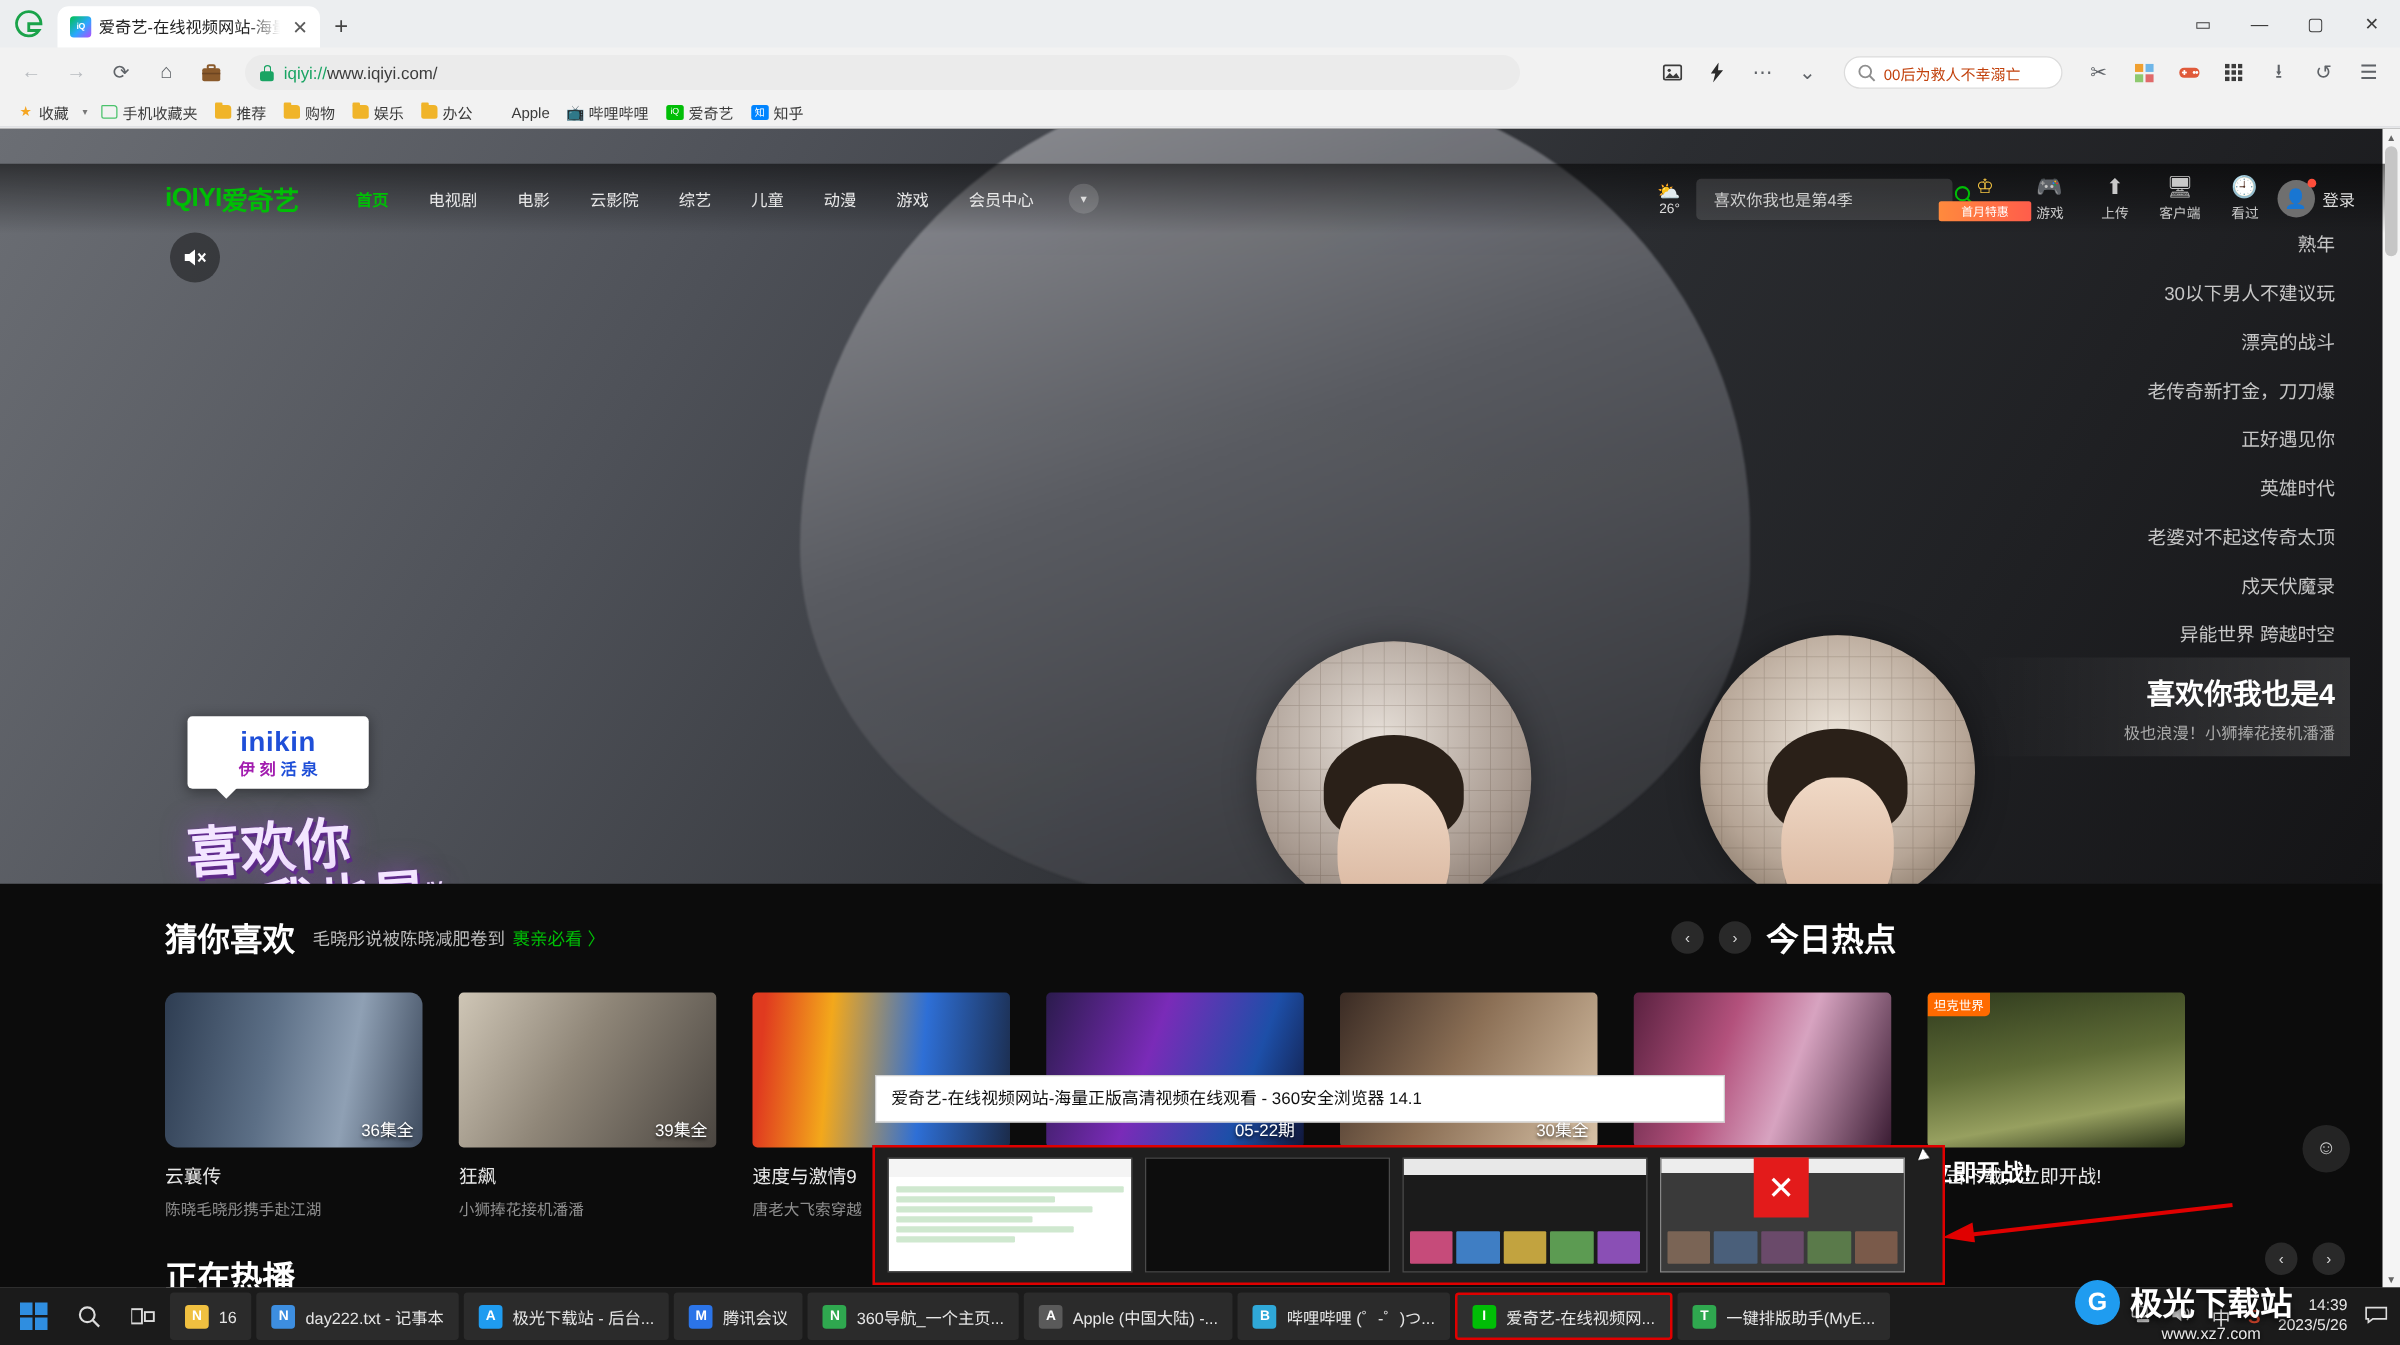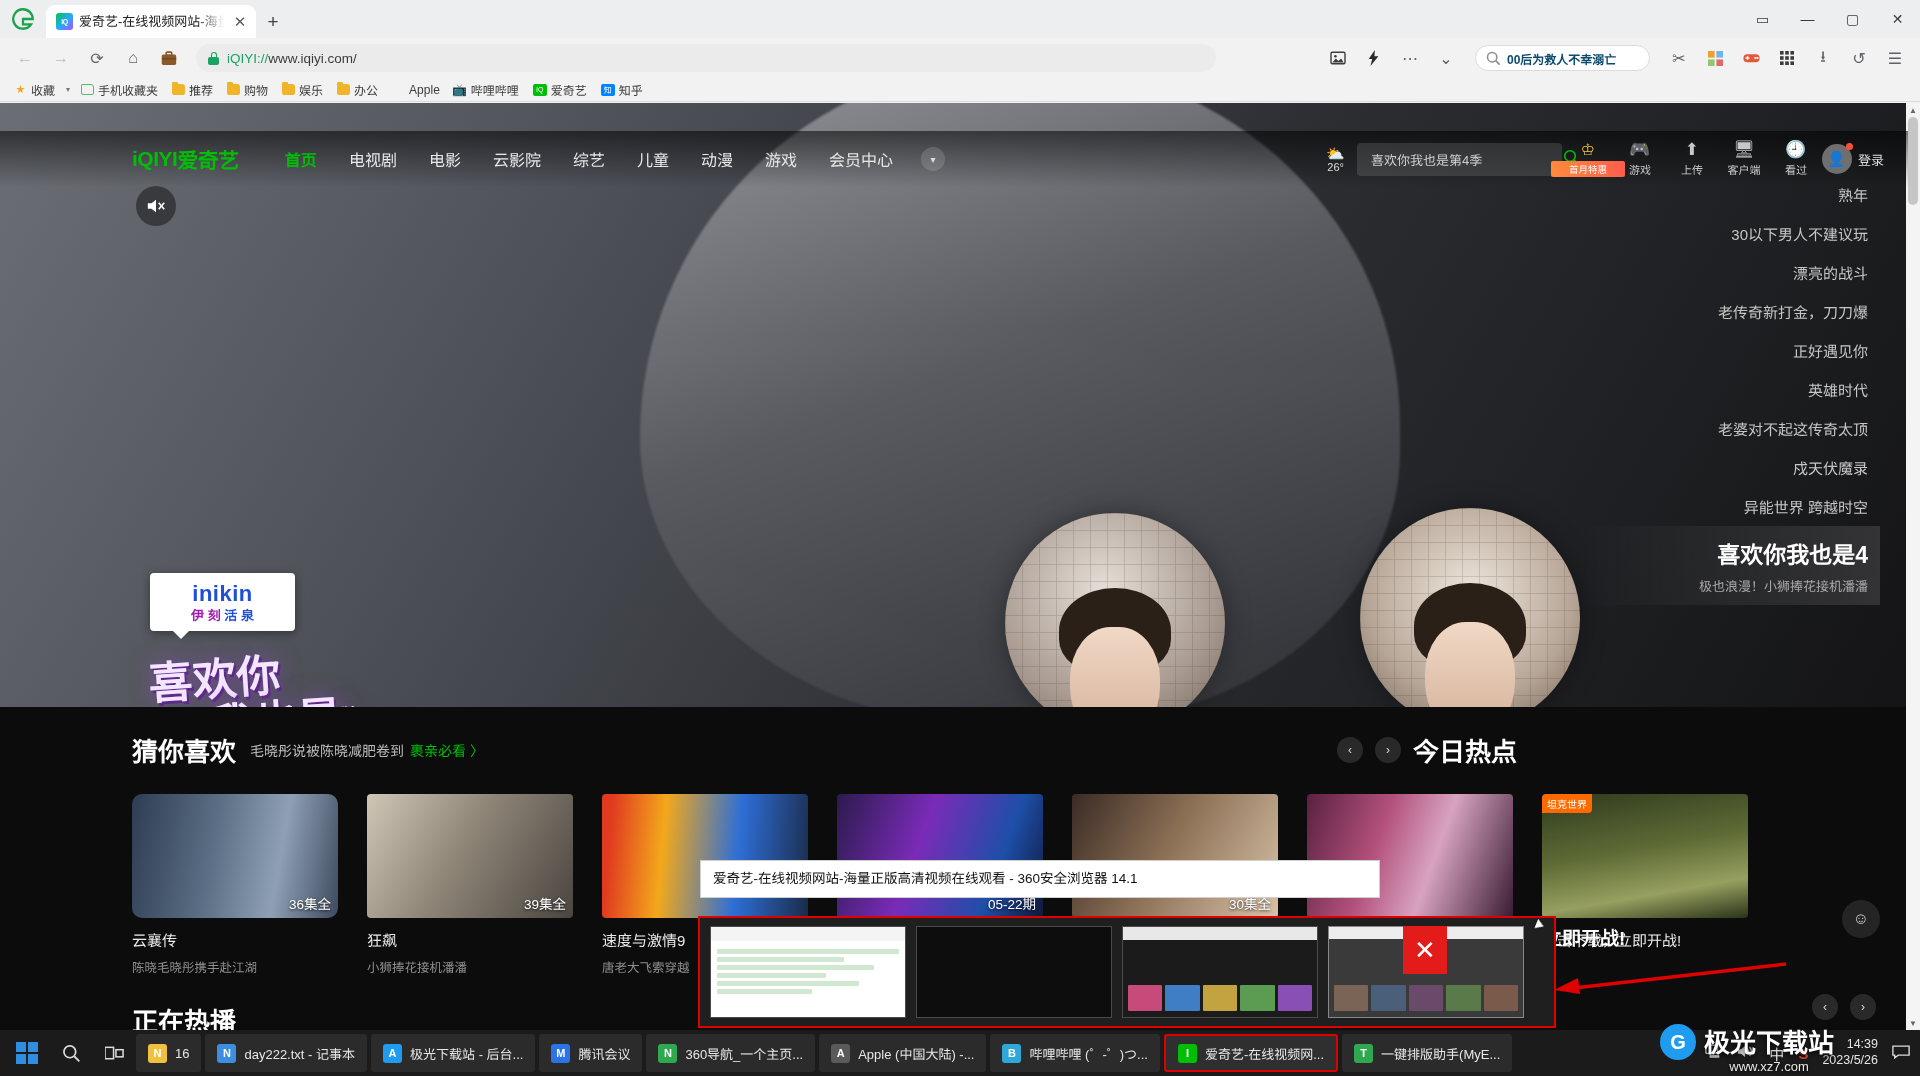--- a/index.html
+++ b/index.html
@@ -53,21 +53,21 @@
   .lock { width:11px; height:13px; position:relative; flex:none; }
   .lock .body { position:absolute; bottom:0; width:11px; height:8px; background:#19a463; border-radius:2px; }
   .lock .shackle { position:absolute; top:0; left:2.5px; width:6px; height:6px;
     border:1.6px solid #19a463; border-bottom:none; border-radius:3px 3px 0 0; }
   .url-scheme { color:#19a463; }
   .url-rest { color:#3c3c3c; }
   .nav-right { display:flex; align-items:center; margin-left:auto; gap:2px; }
   .searchbox {
     width:175px; height:26px; background:#fff; border:1px solid #dcdcdc; border-radius:13px;
     display:flex; align-items:center; padding:0 10px; gap:6px; margin:0 10px;
-    font-size:12px; color:#0c4a6e;font-weight:bold;
+    font-size:12px; color:#c2410c;
   }
   .sq { width:15px; height:15px; flex:none; }
 
   .bookmarks { height:24px; background:#f2f2f2; display:flex; align-items:center; padding:0 8px; gap:2px;
     font-size:12px; color:#3c3c3c; border-bottom:1px solid #dadce0; }
   .bm { display:flex; align-items:center; gap:4px; padding:2px 6px; border-radius:4px; white-space:nowrap; }
   .bm-ico { width:13px; height:13px; flex:none; display:flex; align-items:center; justify-content:center; font-size:11px; }
   .folder { width:13px; height:11px; background:#f0b429; border-radius:1px 3px 2px 2px; position:relative; flex:none; }
   .folder:after { content:''; position:absolute; top:-2px; left:0; width:6px; height:3px;
     background:#f0b429; border-radius:1px 1px 0 0; }
@@ -78,21 +78,21 @@
   
   .viewport { position:absolute; left:0; top:103px; width:1920px; height:927px; background:#0c0c0c; overflow:hidden; }
 
   
   .iq-header { position:absolute; left:0; top:0; width:1908px; height:56px; display:flex; align-items:center;
     padding:0 24px 0 132px; z-index:30;
     background:linear-gradient(180deg,rgba(0,0,0,.55),rgba(0,0,0,0));margin-top:28px; }
   .logo { display:flex; align-items:center; gap:0px; margin-right:30px; }
   .logo-text { font-size:21px; font-weight:bold; color:#00be06; letter-spacing:-.5px; }
   .nav { display:flex; align-items:center; gap:0; }
-  .nav a { color:#e8e8e8; font-size:16px; padding:0 16px; text-decoration:none; white-space:nowrap; }
+  .nav a { color:#e8e8e8; font-size:13px; padding:0 16px; text-decoration:none; white-space:nowrap; }
   .nav a.active { color:#00be06; font-weight:bold; }
   .nav-more { width:24px; height:24px; border-radius:50%; background:rgba(255,255,255,.14);
     display:flex; align-items:center; justify-content:center; color:#ddd; font-size:10px; margin-left:12px; }
   .hdr-right { margin-left:auto; display:flex; align-items:center; gap:0; }
   .weather { display:flex; flex-direction:column; align-items:center; color:#ddd; font-size:11px; margin-right:12px; }
   .wicon { font-size:15px; line-height:1; }
   .iq-search { width:205px; height:33px; background:rgba(255,255,255,.12); border-radius:4px;
     display:flex; align-items:center; padding:0 8px 0 14px; }
   .iq-search input { flex:1; background:transparent; border:none; outline:none; color:#cfcfcf; font-size:13px;
     font-family:inherit; }
@@ -279,21 +279,21 @@
           <rect x="1" y="4" width="18" height="13" rx="2" fill="#8a5a2b"></rect>
           <rect x="6.5" y="1" width="7" height="4" rx="1.4" fill="none" stroke="#8a5a2b" stroke-width="2"></rect>
           <rect x="1" y="8.6" width="18" height="1.6" fill="#6d4521"></rect>
         </svg>
     </div>
     <div class="omnibox">
       <span class="lock">
           <span class="shackle"></span>
           <span class="body"></span>
         </span>
-      <span><span class="url-scheme">iQIYI://</span><span class="url-rest">www.iqiyi.com/</span></span>
+      <span><span class="url-scheme">iqiyi://</span><span class="url-rest">www.iqiyi.com/</span></span>
     </div>
     <div class="nav-right">
       <div class="navicon">
         <svg width="16" height="14" viewBox="0 0 18 16">
             <rect x="1" y="1.5" width="16" height="13" rx="1.5" fill="none" stroke="#3c3c3c" stroke-width="1.6"></rect>
             <circle cx="6" cy="6" r="1.5" fill="#3c3c3c"></circle>
             <path d="M2.5 13l4-4.5 3 3 3-3 3 4.5z" fill="#3c3c3c"></path>
           </svg>
       </div>
       <div class="navicon">

